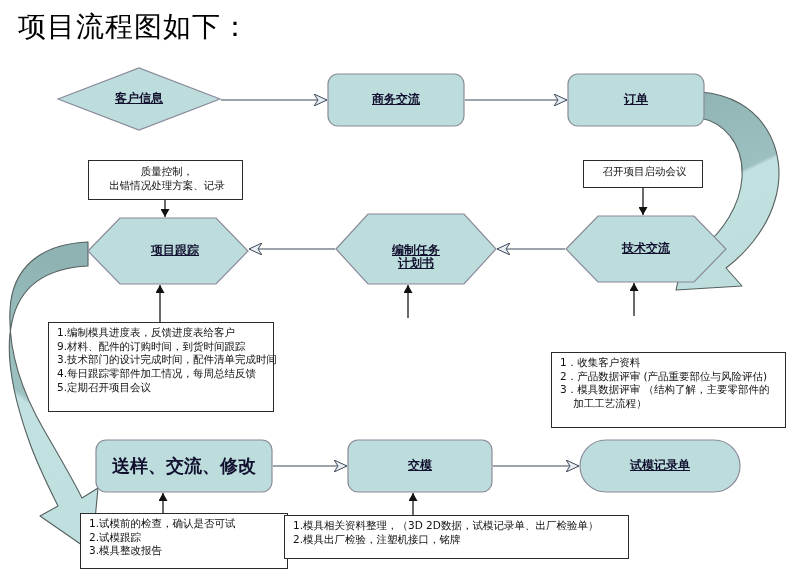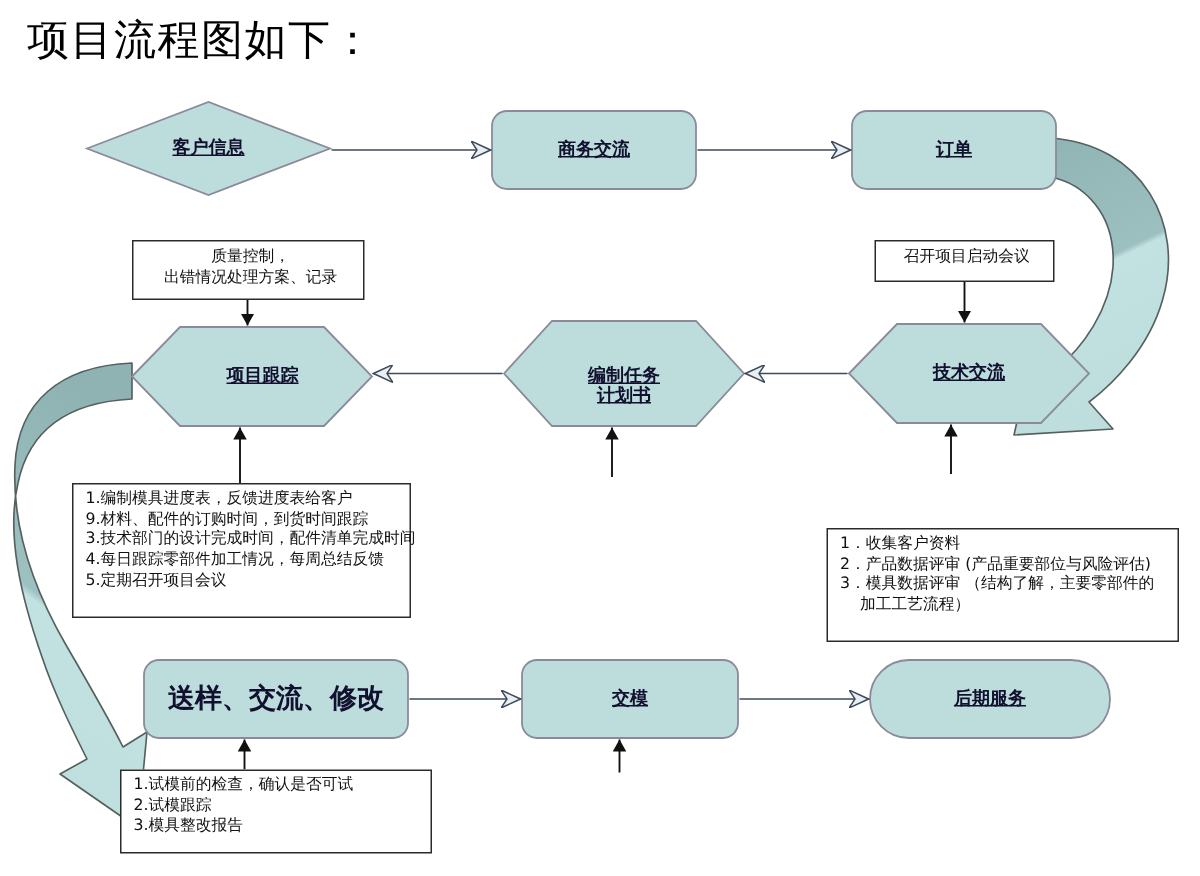--- a/index.html
+++ b/index.html
@@ -151,27 +151,28 @@
 
   <div class="nodelabel big" style="left:336px;top:222px;width:160px;height:70px;white-space:pre-line;">编制任务
 计划书</div>
 
   <div class="nodelabel big" style="left:95px;top:218px;width:160px;height:66px;">项目跟踪</div>
 
   <div class="nodelabel big" style="left:348px;top:440px;width:144px;height:52px;">交模</div>
 
   <div class="nodelabel mid" style="left:96px;top:440px;width:176px;height:52px;">送样、交流、修改</div>
 
-  <div class="nodelabel big" style="left:580px;top:440px;width:160px;height:52px;">后期服务</div>
+  <div class="nodelabel big" style="left:580px;top:440px;width:160px;height:52px;">试模记录单</div>
 
   <div class="notebox centered" style="left:88px;top:160px;width:155px;height:40px;"><span class="ln">质量控制，</span><span class="ln">出错情况处理方案、记录</span></div>
 
   <div class="notebox centered" style="left:583px;top:160px;width:120px;height:28px;"><span class="ln">召开项目启动会议</span></div>
 
   <div class="notebox" style="left:48px;top:322px;width:226px;height:90px;"><span class="ln">1.编制模具进度表，反馈进度表给客户</span><span class="ln">9.材料、配件的订购时间，到货时间跟踪</span><span class="ln">3.技术部门的设计完成时间，配件清单完成时间</span><span class="ln">4.每日跟踪零部件加工情况，每周总结反馈</span><span class="ln">5.定期召开项目会议</span></div>
 
 
   <div class="notebox" style="left:551px;top:316px;width:235px;height:76px;margin-top:36px;"><span class="ln">1．收集客户资料</span><span class="ln">2．产品数据评审 (产品重要部位与风险评估)</span><span class="ln">3．模具数据评审 （结构了解，主要零部件的</span><span class="ln">    加工工艺流程）</span></div>
 
   <div class="notebox" style="left:80px;top:513px;width:208px;height:56px;"><span class="ln">1.试模前的检查，确认是否可试</span><span class="ln">2.试模跟踪</span><span class="ln">3.模具整改报告</span></div>
 
+  <div class="notebox" style="left:284px;top:515px;width:345px;height:44px;"><span class="ln">1.模具相关资料整理，（3D 2D数据，试模记录单、出厂检验单）</span><span class="ln">2.模具出厂检验，注塑机接口，铭牌</span></div>
 
 </div>
 
 </body></html>

